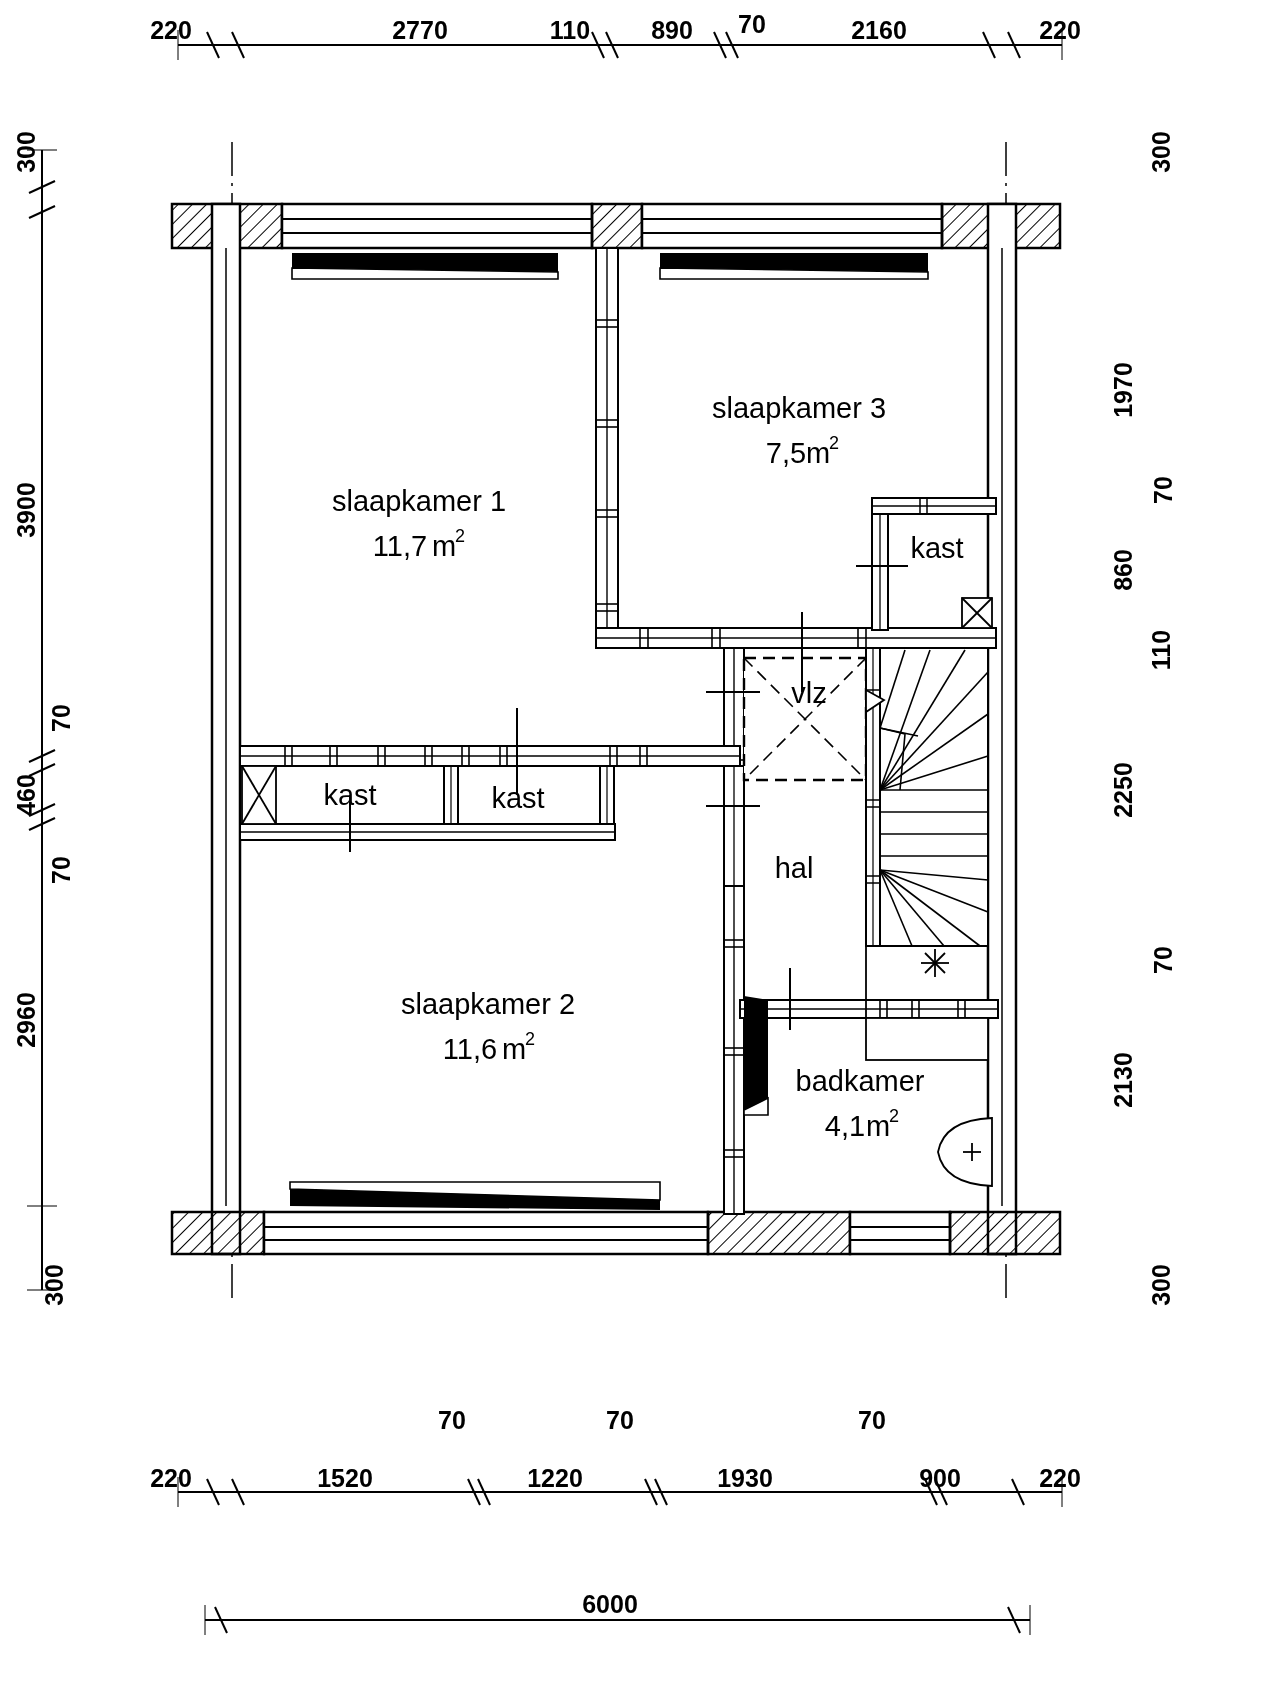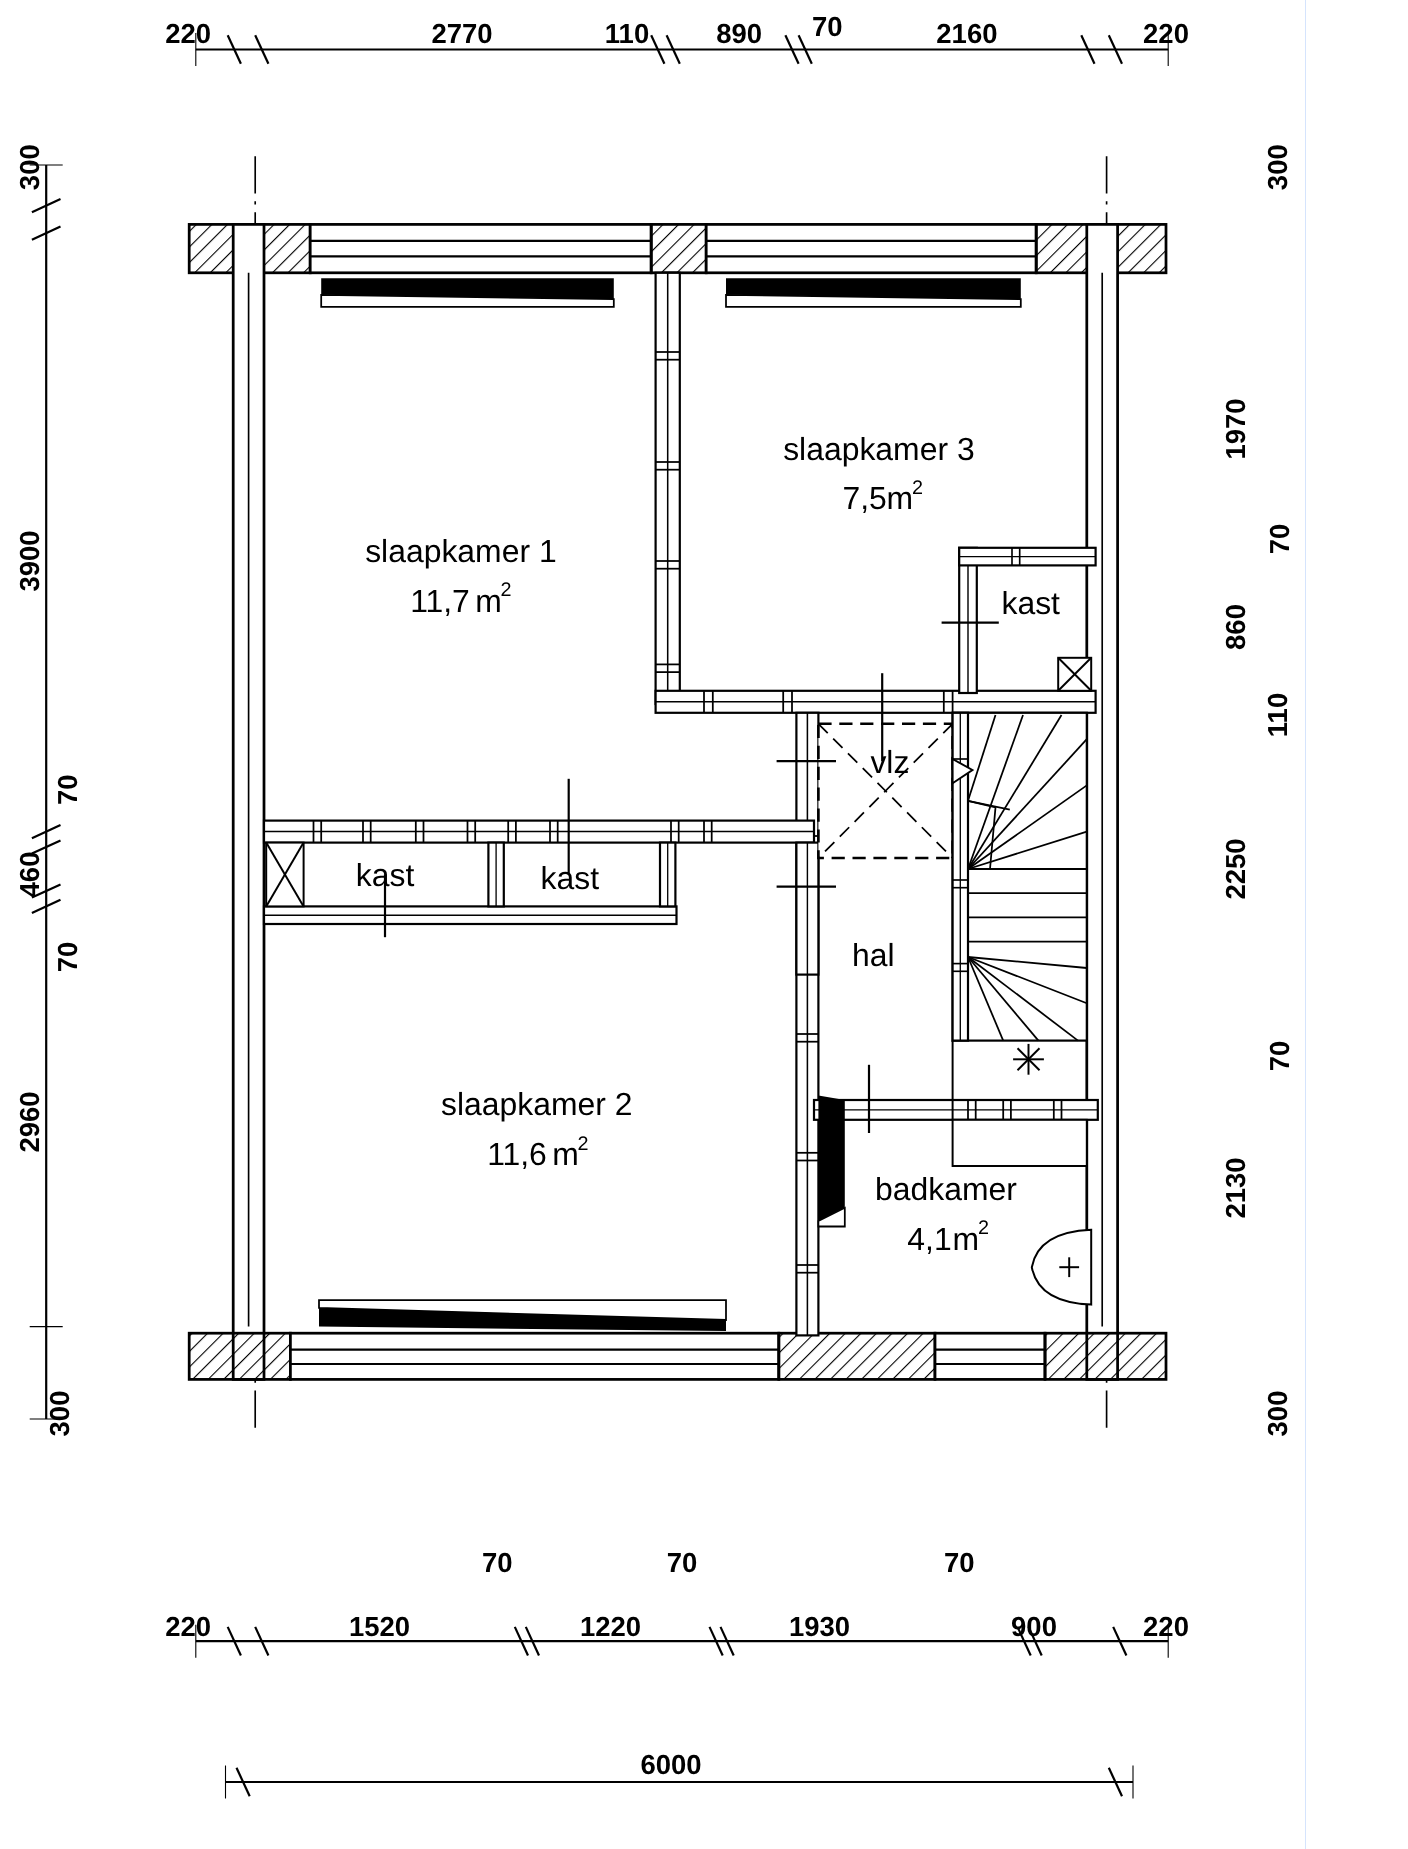--- a/index.html
+++ b/index.html
@@ -1,17 +1,17 @@
 <!DOCTYPE html>
 <html><head>
 <meta charset="utf-8">
 <style>
   html,body{margin:0;padding:0;background:#ffffff;}
   body{width:1280px;height:1681px;font-family:"Liberation Sans",sans-serif;color:#000;}
-  #stage{position:relative;width:1187px;height:1681px;overflow:hidden;background:#3b82f6;}
+  #stage{position:relative;width:1187px;height:1681px;overflow:hidden;background:#a16207;}
   svg#plan{position:absolute;left:0;top:0;width:1280px;height:1681px;display:block;}
   .dimtxt{font-family:"Liberation Sans",sans-serif;font-weight:bold;font-size:25px;fill:#000;}
   .roomtxt{font-family:"Liberation Sans",sans-serif;font-size:29px;fill:#000;}
   .sup{font-size:18px;}
   text{dominant-baseline:alphabetic;}
 </style>
 </head>
 <body>
 
 <div id="stage">

